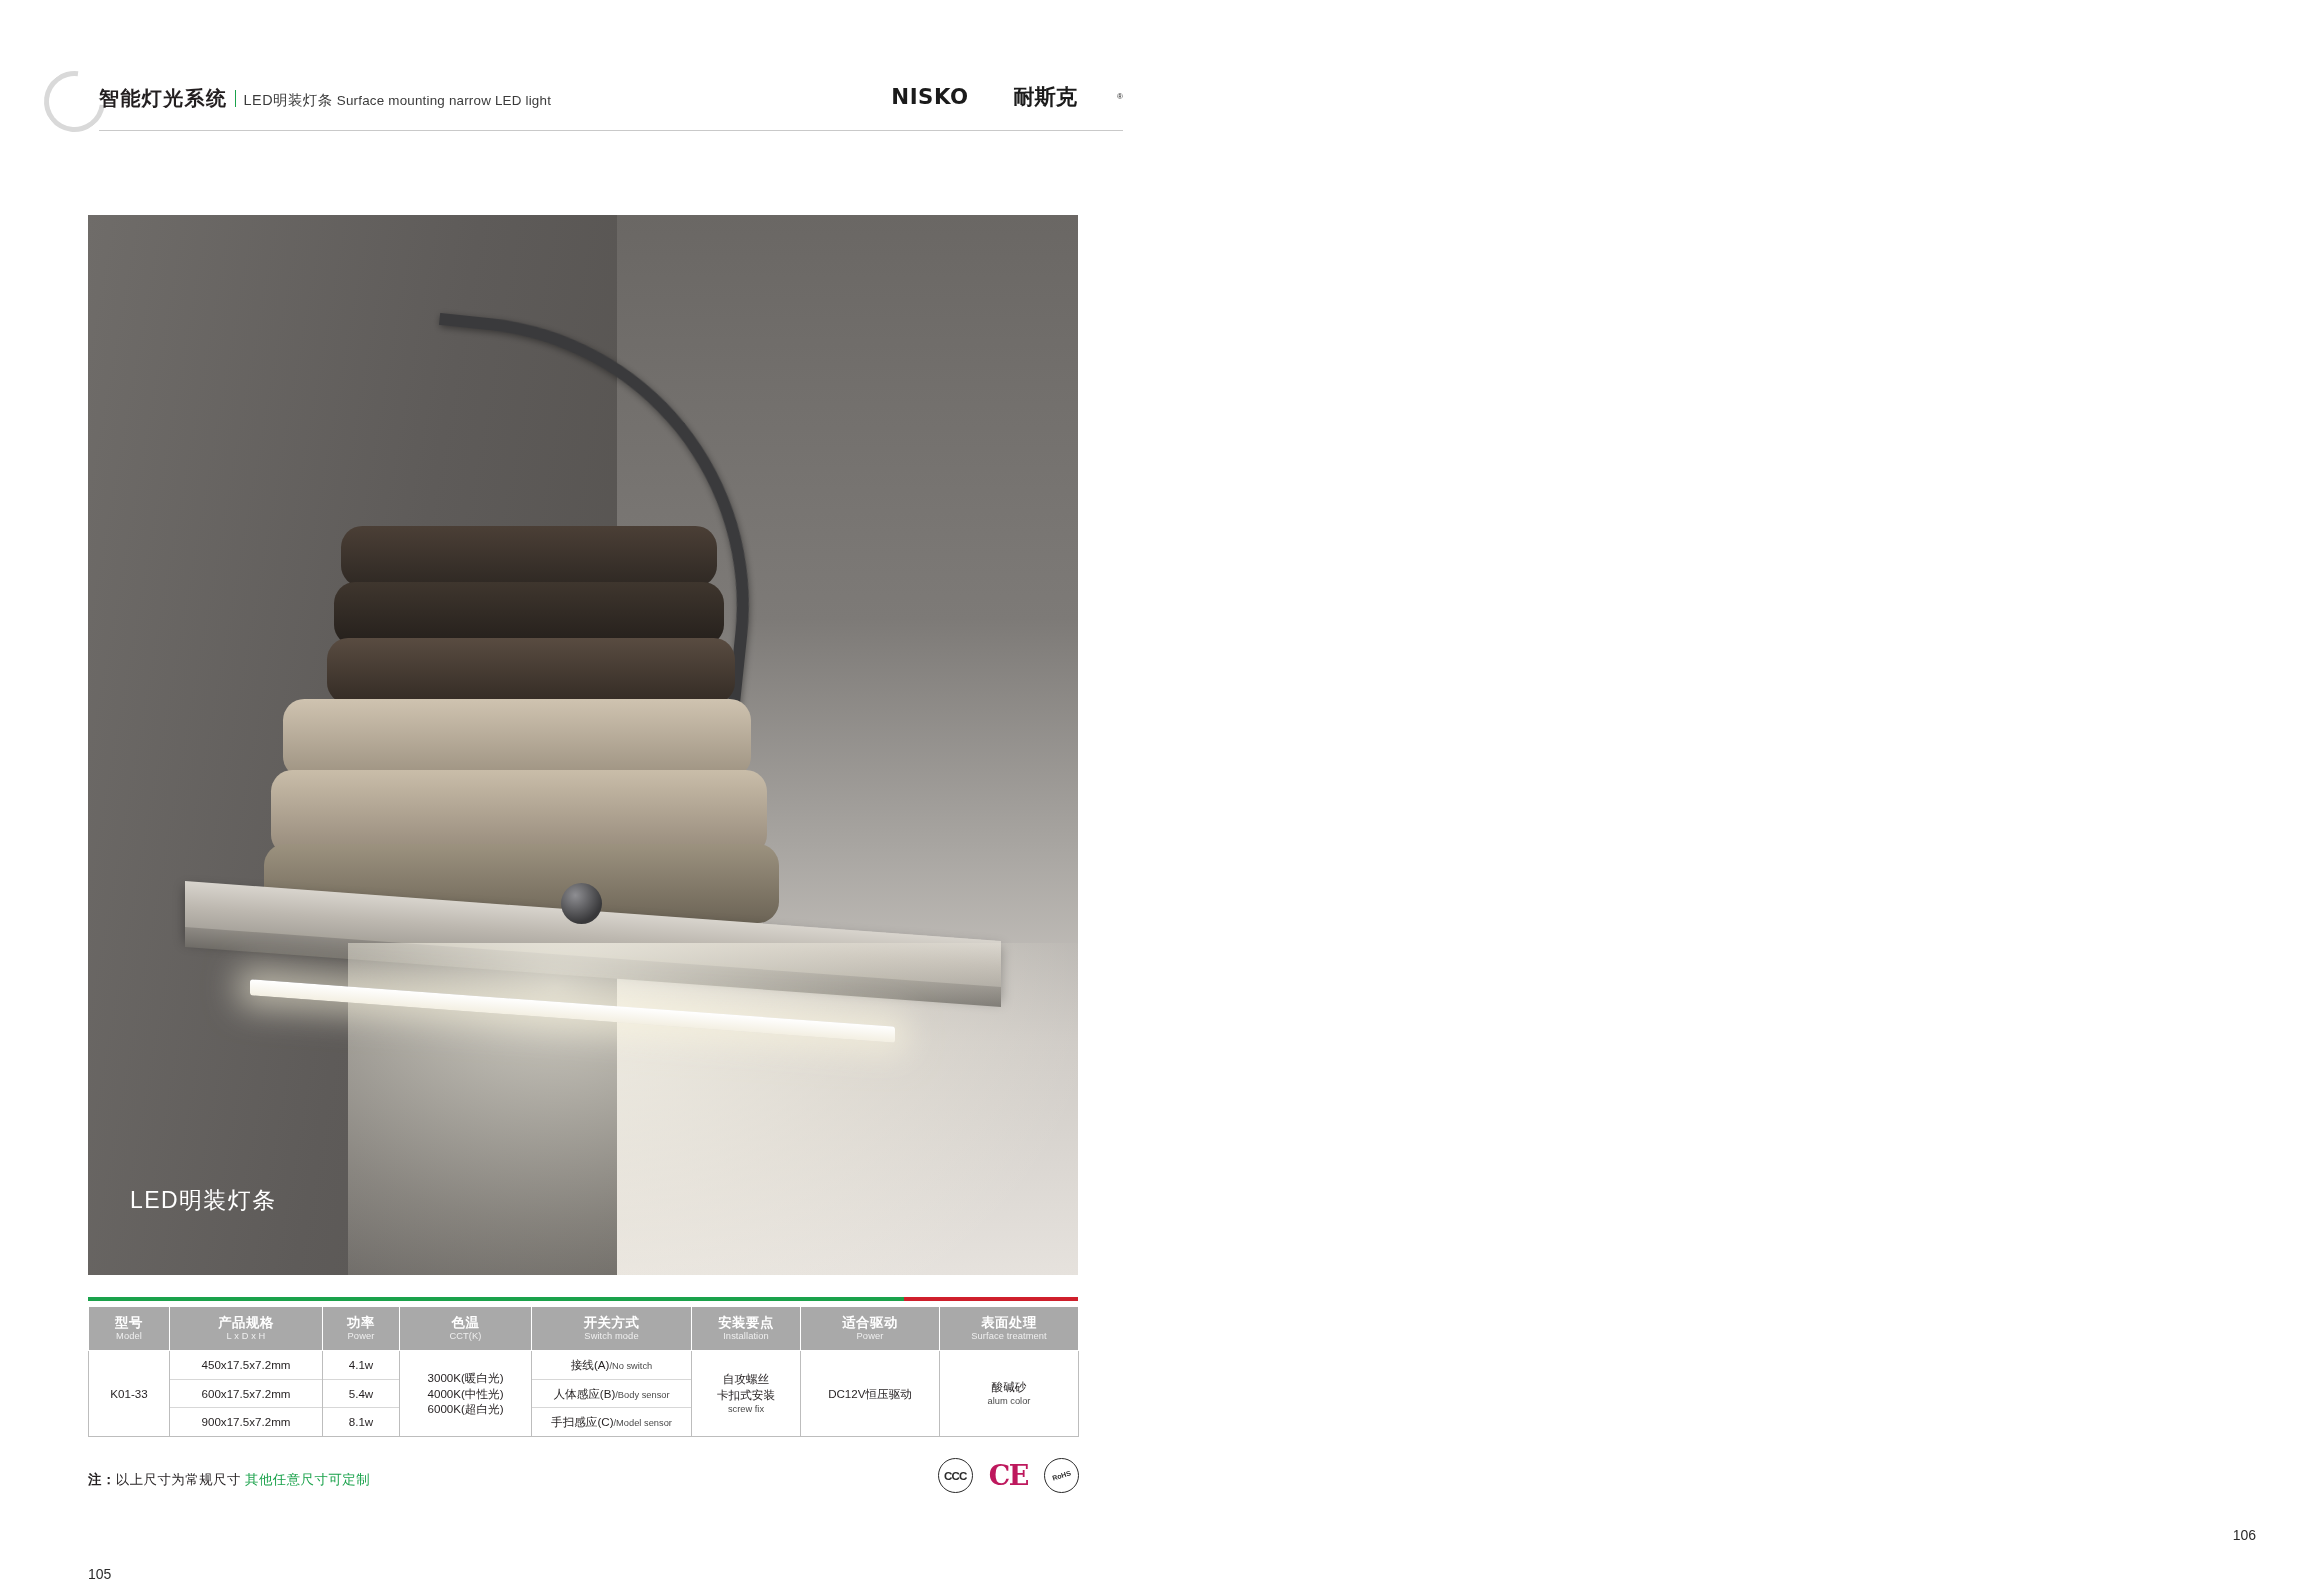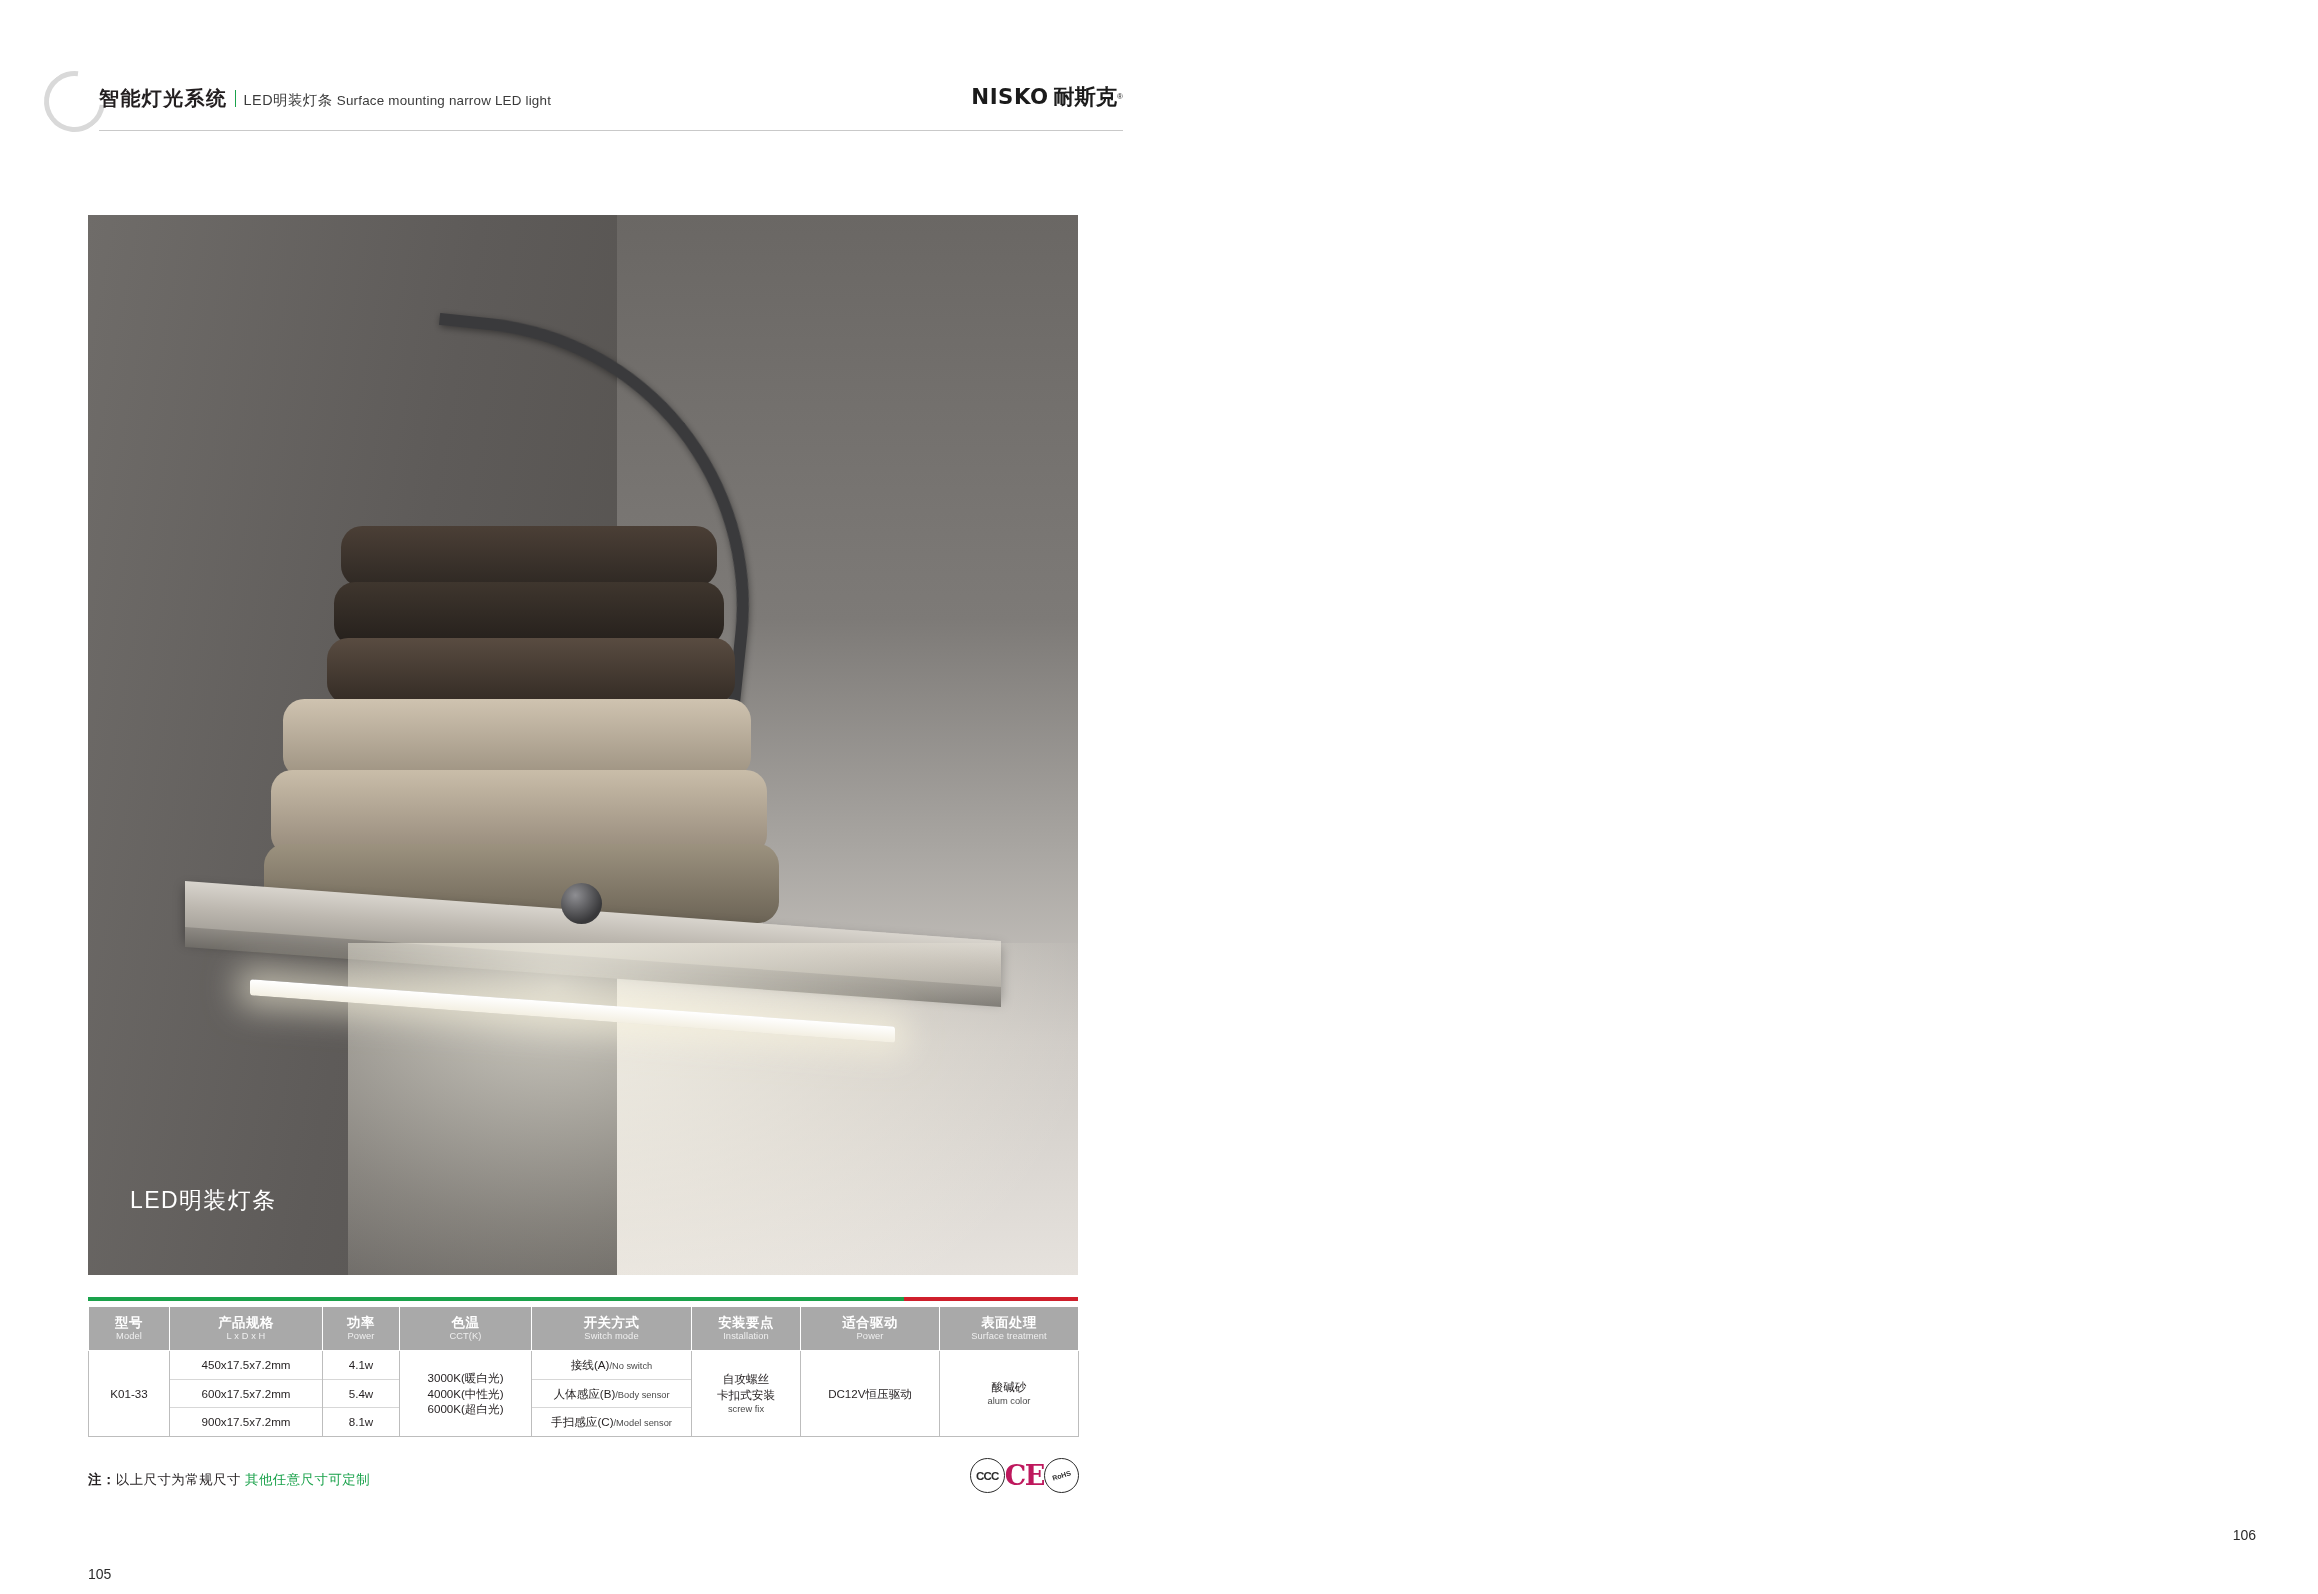--- a/index.html
+++ b/index.html
@@ -37,21 +37,21 @@
   .hdr .bar {
     display:inline-block; width:1.4px; height:16.7px; background:#1aa24b;
     margin:0 7.4px; position:relative; top:1.4px;
   }
   .hdr .t-sub-cn { font-size:14.4px; color:#3b3b3b; letter-spacing:0.5px; }
   .hdr .t-sub-en { font-size:13.4px; color:#3b3b3b; margin-left:4.2px; letter-spacing:0.2px; }
   .hdr .rule {
     position:absolute; left:55px; right:0; bottom:7.4px; height:0.9px; background:#c9c9c9;
   }
   .hdr .logo {
-    position:absolute; right:0; top:6.5px; display:flex; align-items:center;
+    position:absolute; right:0; top:6.5px; display:flex; align-items:center;gap:40px;
   }
   .hdr .logo .nisko {
     font-size:21.3px; font-weight:bold; letter-spacing:0.5px; color:#1b1b1b;
     font-family:"DejaVu Sans", sans-serif;
   }
   .hdr .logo .cn {
     font-size:21.3px; font-weight:bold; margin-left:4.6px; color:#1b1b1b;text-align:right;
   }
   .hdr .logo .reg { font-size:8px; vertical-align:super; color:#1b1b1b; }
 
@@ -149,21 +149,21 @@
   .cellstack .line { padding:6px 0; border-bottom:0.5px solid #d7d7d7; }
   .cellstack .line:last-child { border-bottom:none; }
   .en-s { font-size:9.3px; color:#4a4a4a; }
 
   .note {
     position:absolute; left:88px; top:1432px; font-size:13.4px; letter-spacing:0.5px;
   }
   .note b { font-weight:bold; }
   .note .grn { color:#1aa24b; }
 
-  .certs { position:absolute; right:88px; top:1419px; display:flex; align-items:center; }
+  .certs { position:absolute; right:88px; top:1419px; display:flex; align-items:center; gap:16px; }
   .cert-ccc {
     width:35px; height:35px; border-radius:50%; border:1.4px solid #2b2b2b;
     display:flex; align-items:center; justify-content:center;
     font-size:11.6px; font-weight:bold; letter-spacing:-0.9px; color:#2b2b2b;
   }
   .cert-ce { font-size:27px; font-weight:bold; color:#be185d; letter-spacing:-1.4px; font-family:"DejaVu Serif", serif;}
   .cert-rohs {
     width:35px; height:35px; border-radius:50%; border:1.4px solid #2b2b2b;
     display:flex; align-items:center; justify-content:center; font-size:7px; color:#2b2b2b;
     position:relative; overflow:hidden;

